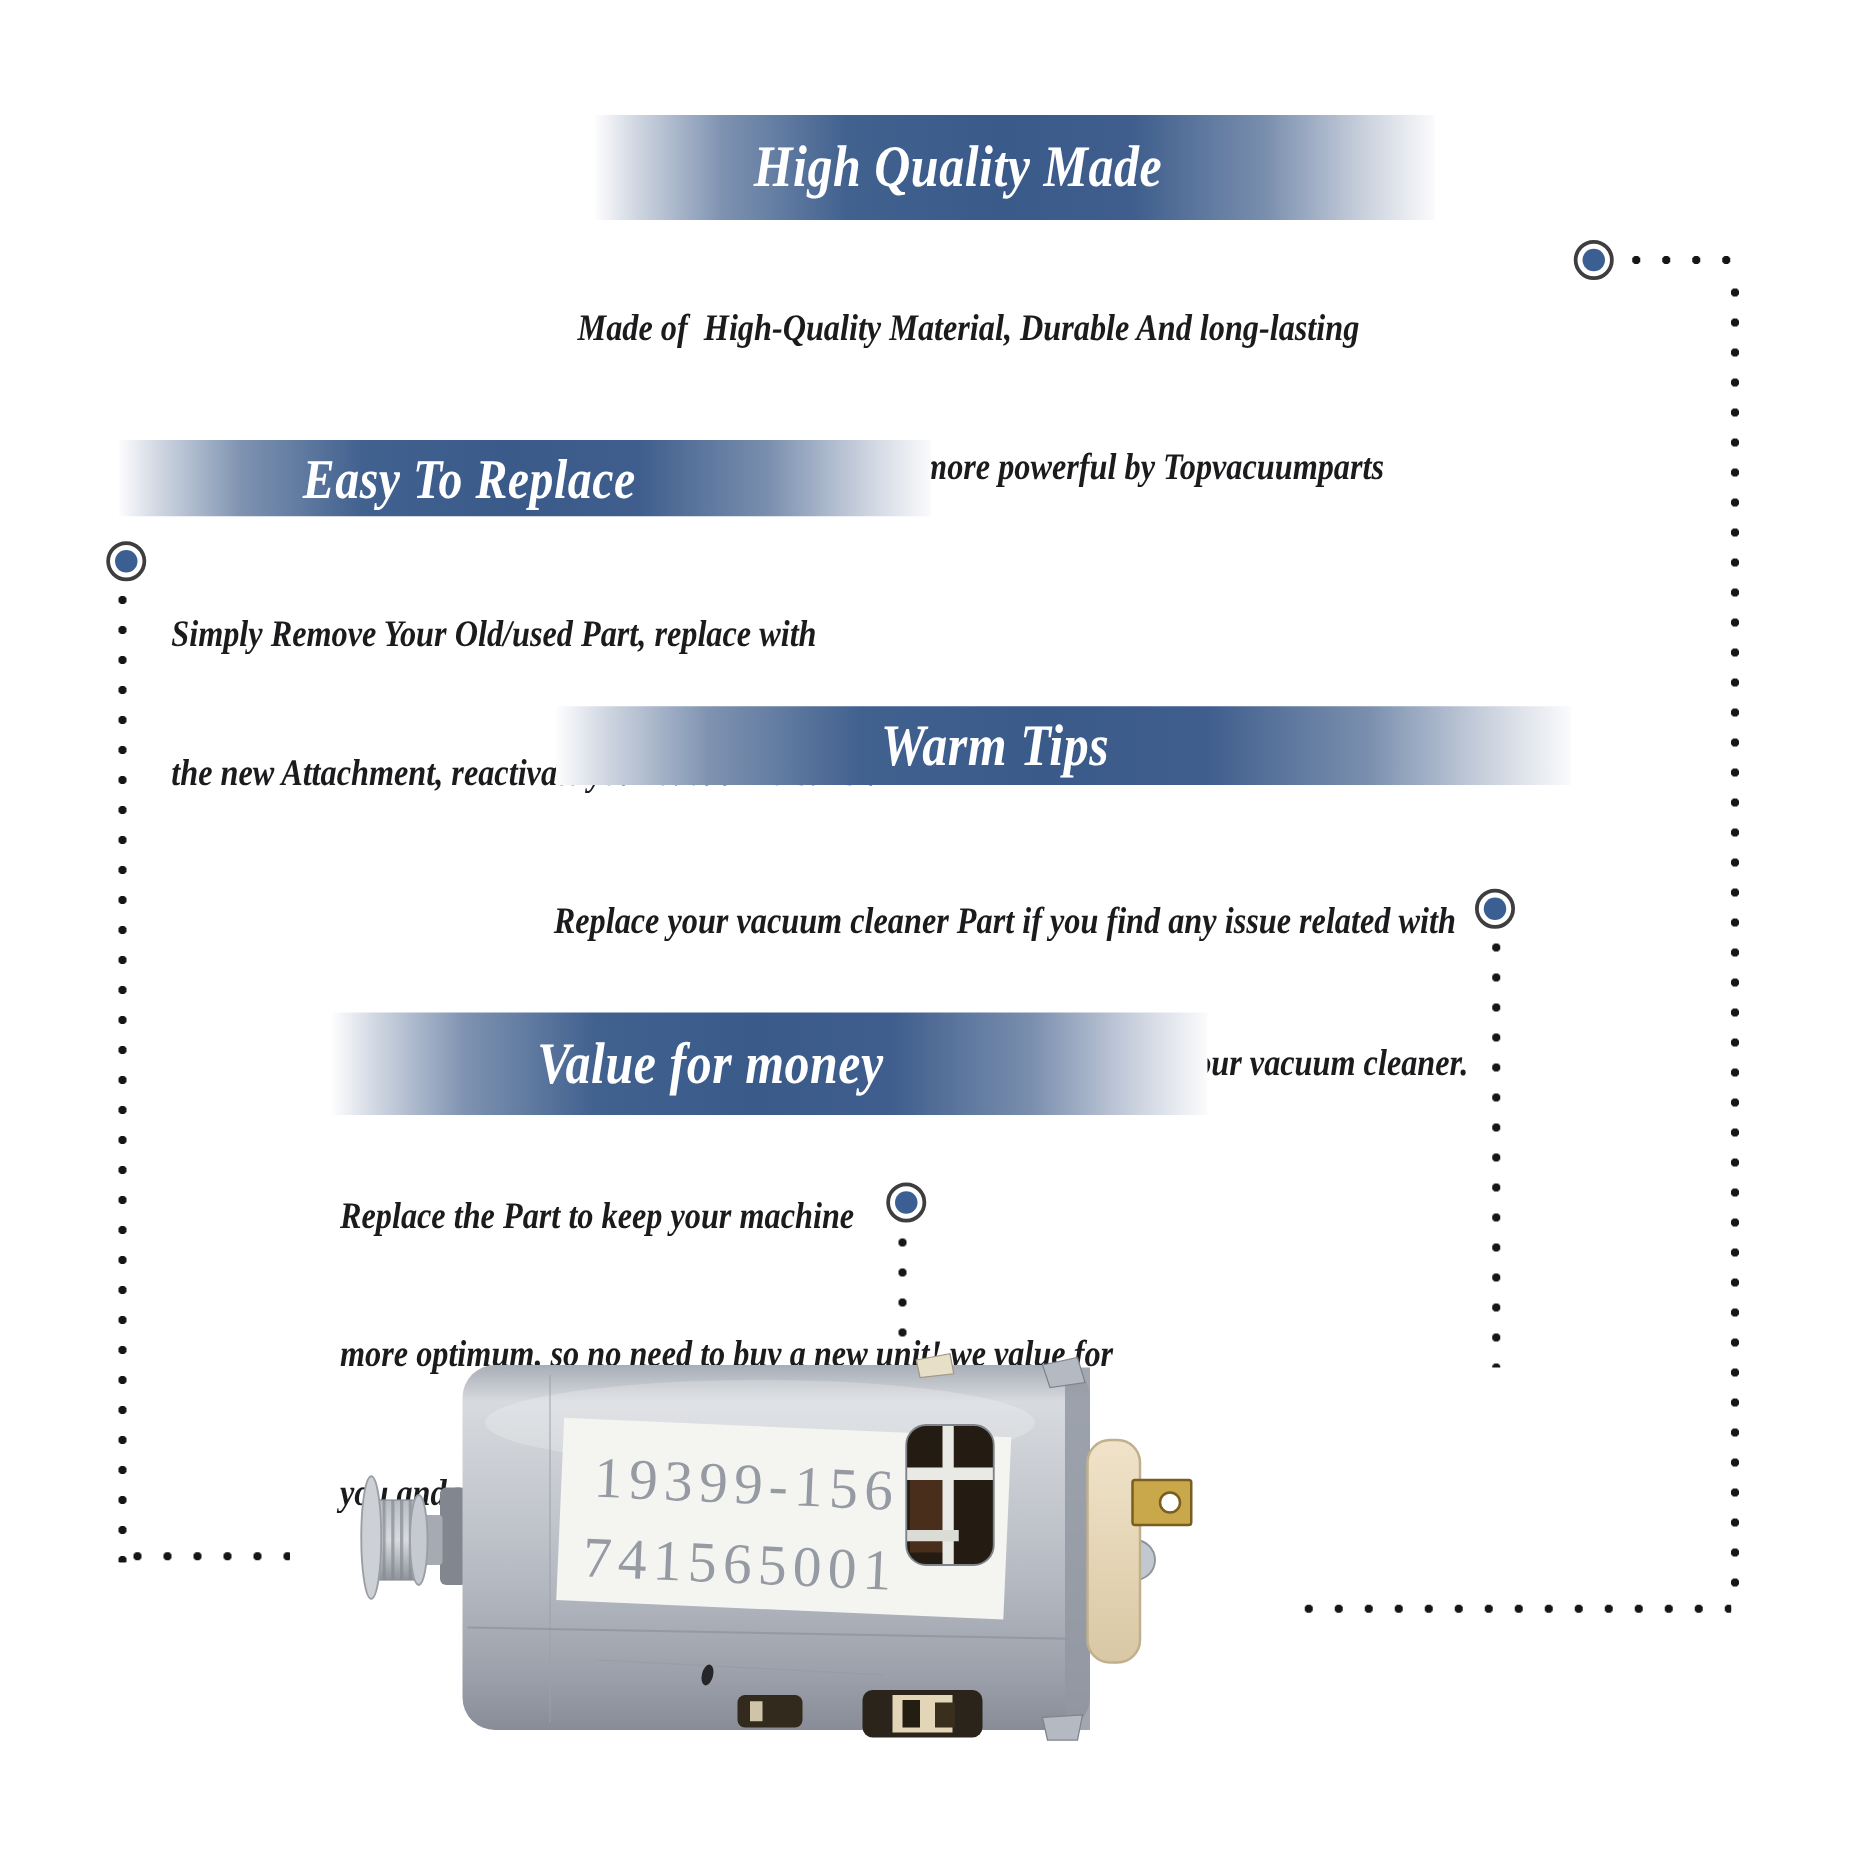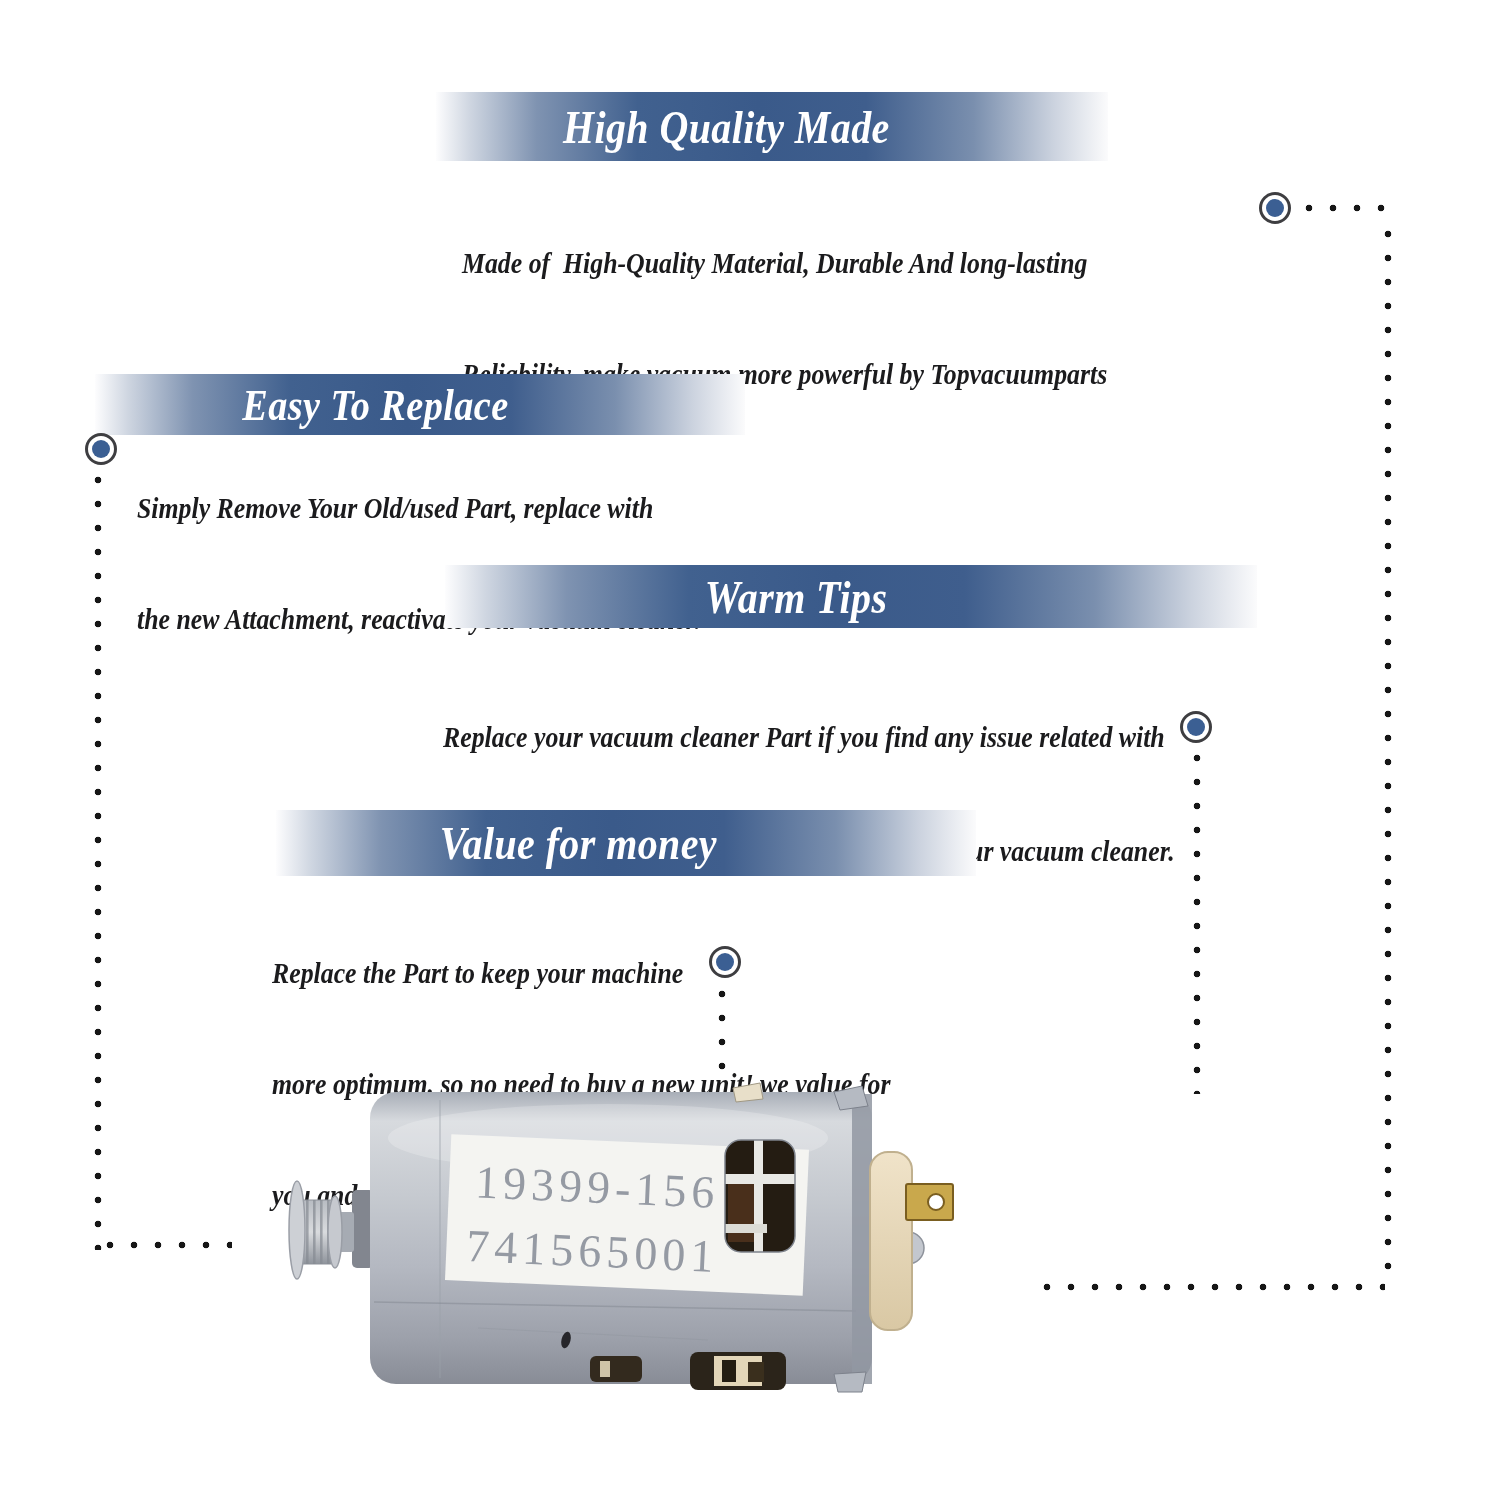--- a/index.html
+++ b/index.html
@@ -18,27 +18,27 @@
   }
   .banner .h{
     color:#ffffff;
     font-style:italic;font-weight:bold;
     display:inline-block;
     transform:scaleX(.85);
     white-space:nowrap;
     padding-right:16%;
     letter-spacing:.5px;
   }
-  #banner-1{left:436px;top:92px;width:672px;height:69px;}
+  #banner-1{left:476px;top:92px;width:672px;height:84px;}
   #banner-1 .h{font-size:47px;}
-  #banner-2{left:95px;top:352px;width:650px;height:61px;margin-top:22px;}
+  #banner-2{left:95px;top:352px;width:650px;height:61px;}
   #banner-2 .h{font-size:45px;}
   #banner-3{left:445px;top:565px;width:812px;height:63px;align-items:center;}
   #banner-3 .h{font-size:47px;}
-  #banner-4{left:276px;top:810px;width:700px;height:66px;align-items:center;}
+  #banner-4{left:266px;top:810px;width:700px;height:82px;align-items:center;}
   #banner-4 .h{font-size:47px;}
 
   
   .para{
     position:absolute;
     font-style:italic;font-weight:bold;
     font-size:30px;line-height:37px;
     color:#1b1b1d;
     white-space:pre;
     transform:scaleX(.86);

